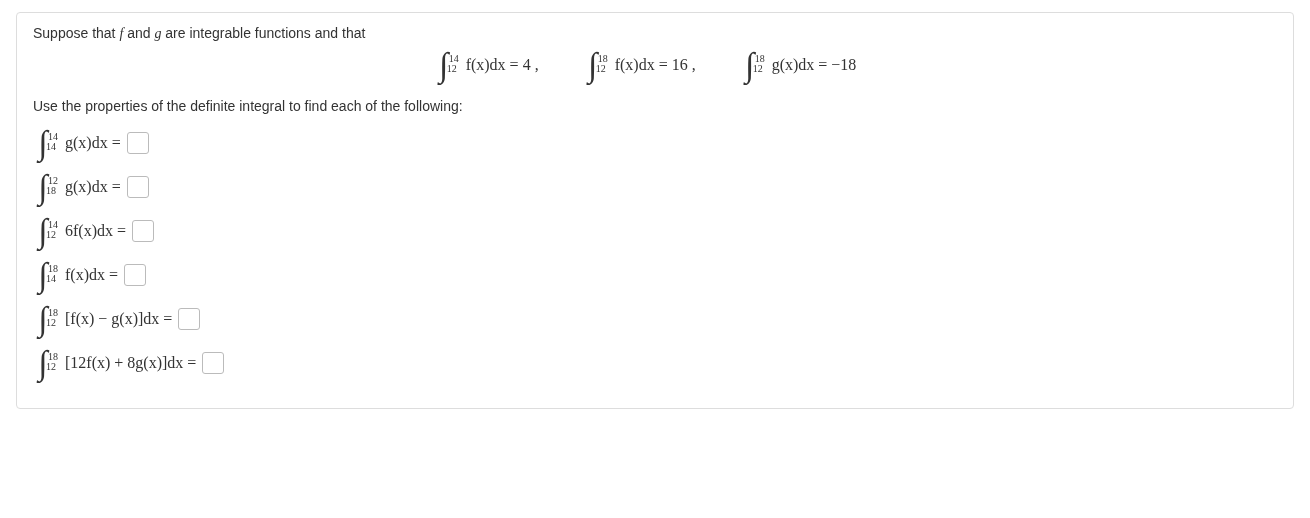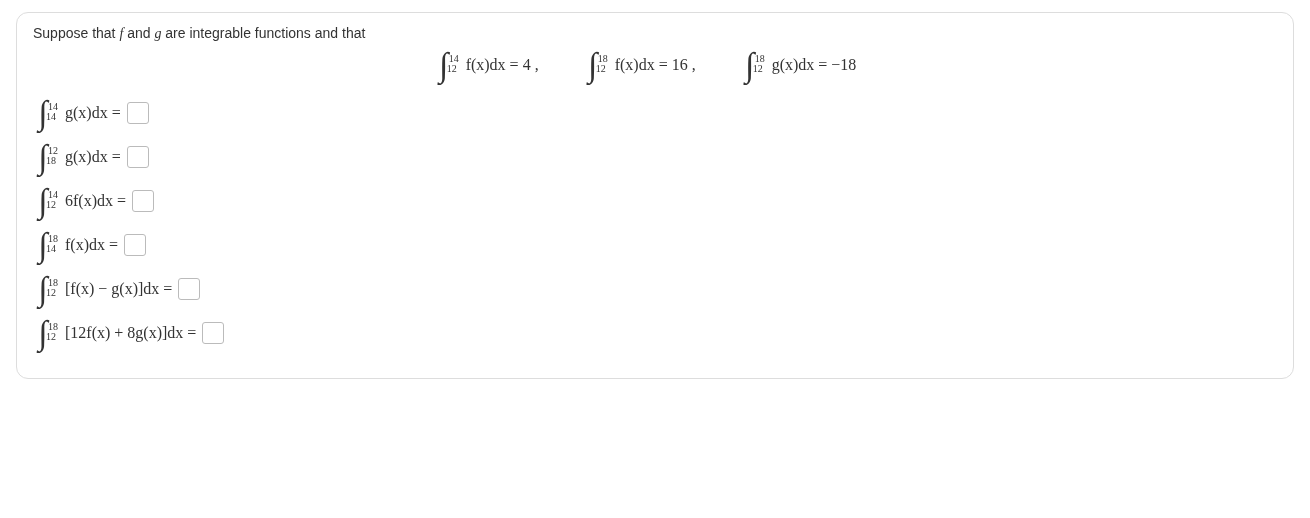--- a/index.html
+++ b/index.html
@@ -10,21 +10,21 @@
     body {
       font-family: Arial, Helvetica, sans-serif;
       font-size: 14px;
       color: #333;
       background: #fff;
       padding: 12px 16px;
       width: 1310px;
     }
     .container {
       border: 1px solid #ddd;
-      border-radius: 12px;
+      border-radius: 4px;
       padding: 12px 32px 16px 16px;
       width: 100%;
     }
     .intro {
       font-size: 14px;
       color: #333;
       margin-bottom: 8px;
     }
     .intro .ital {
       font-style: italic;
@@ -135,20 +135,21 @@
         <span class="int-sign">∫
           <span class="int-upper">18</span>
           <span class="int-lower">12</span>
         </span>
         <span class="integrand">g(x)dx</span>
         <span class="eq">= −18</span>
       </span>
     </span>
   </div>
 
+  <p class="instructions">Use the properties of the definite integral to find each of the following:</p>
 
   <div class="q-row">
     <span class="integral-wrap">
       <span class="int-sign">∫
         <span class="int-upper">14</span>
         <span class="int-lower">14</span>
       </span>
       <span class="integrand">g(x)dx</span>
       <span class="eq">=</span>
       <input class="answer-box" value="" style="">

